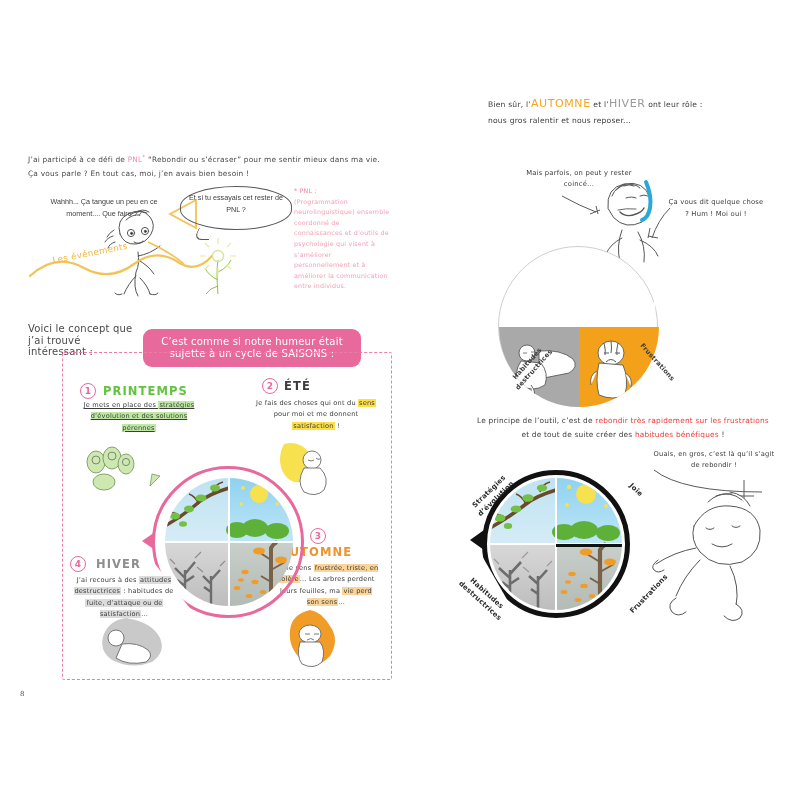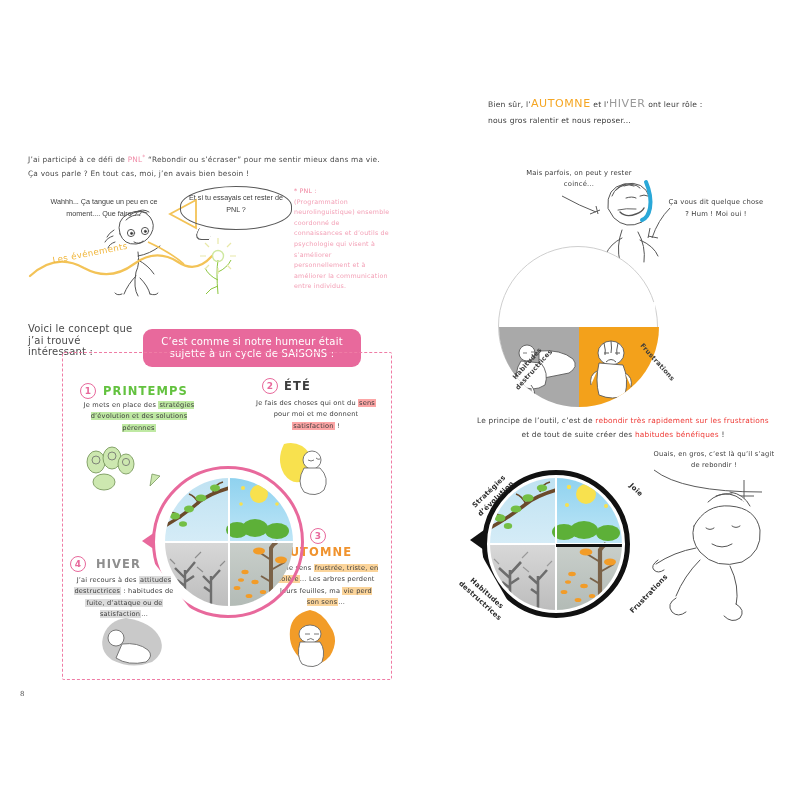--- a/index.html
+++ b/index.html
@@ -85,27 +85,27 @@
     position:absolute; width:16px; height:16px; border:1.5px solid #e8699c;
     border-radius:50%; color:#e8699c; font-size:9px; font-weight:bold;
     display:flex; align-items:center; justify-content:center;
     font-family:"DejaVu Sans", sans-serif;
   }
   .season-name { position:absolute; font-size:11.5px; letter-spacing:1.1px; font-weight:bold; }
   .season-body { position:absolute; font-size:6.6px; line-height:11.4px; color:#3c3c3c; }
 
   #num-1 { left:80px; top:383px; }
   #name-1 { left:103px; top:384px; color:#63c23f; }
-  #body-1 { left:79px; top:400px; width:120px; text-align:center; }
+  #body-1 { left:79px; top:400px; width:120px; text-align:center;text-decoration:underline; }
   #body-1 .hl { background:#bfe9a3; padding:0 1px; }
 
   #num-2 { left:262px; top:378px; }
   #name-2 { left:284px; top:379px; color:#3d3d3d; }
   #body-2 { left:252px; top:398px; width:128px; text-align:center; }
-  #body-2 .hl { background:#fca5a5; padding:0 1px; }
+  #body-2 .hl { background:#fde047; padding:0 1px; }
 
   #num-3 { left:310px; top:528px; }
   #name-3 { left:280px; top:545px; color:#f0932e; }
   #body-3 { left:273px; top:563px; width:106px; text-align:center; }
   #body-3 .hl { background:#fbd49a; padding:0 1px; }
 
   #num-4 { left:70px; top:556px; }
   #name-4 { left:96px; top:557px; color:#8e8e8e; }
   #body-4 { left:70px; top:575px; width:108px; text-align:center; }
   #body-4 .hl { background:#dcdcdc; padding:0 1px; }

